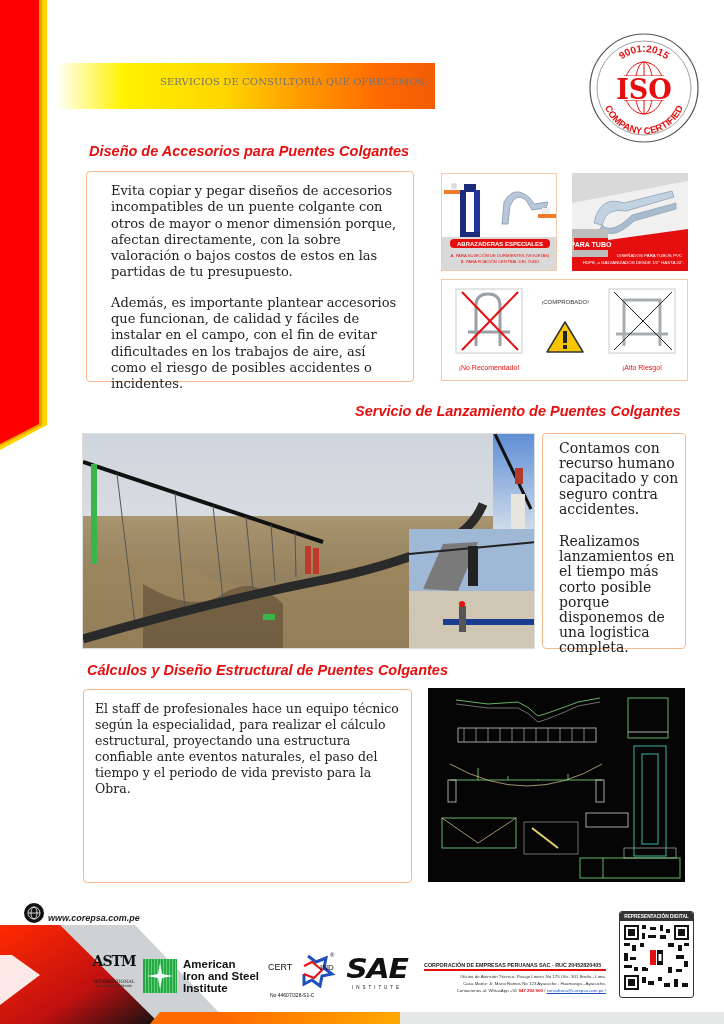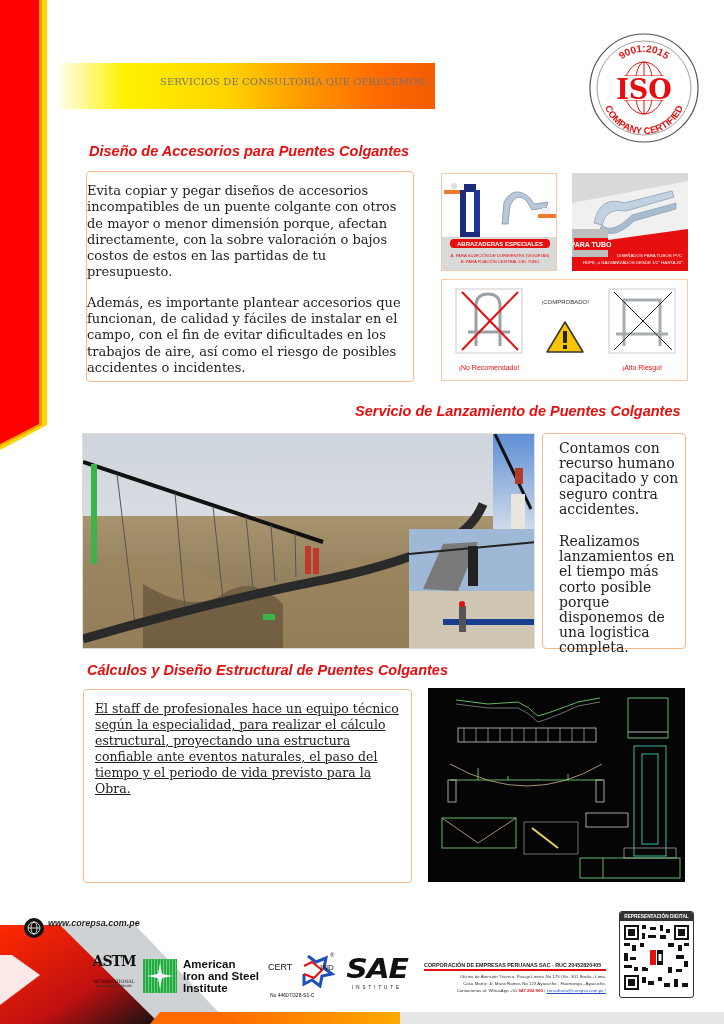--- a/index.html
+++ b/index.html
@@ -55,21 +55,21 @@
       <line x1="36" y1="68" x2="76" y2="68"></line>
       <line x1="56" y1="30" x2="56" y2="82"></line>
     </g>
     <rect x="26" y="44" width="60" height="24" fill="#fff"></rect>
     <text x="56" y="67" text-anchor="middle" font-family="DejaVu Serif, serif" font-weight="bold" font-size="27" fill="#e60f0f" id="iso-main">ISO</text>
     <text font-family="Liberation Sans, sans-serif" font-size="9.5" font-weight="bold" fill="#e60f0f"><textPath href="#isoBot" startOffset="50%" text-anchor="middle" id="iso-bot-tp">COMPANY CERTIFIED</textPath></text>
   </svg>
 </div>
 
 <div class="section-title" style="left:89px; top:143px;">Diseño de Accesorios para Puentes Colgantes</div>
-<div class="textbox" style="left:86px; top:171px; width:328px; height:211px; padding:11px 10px 0 0; font-size:13px; line-height:16.3px;">
+<div class="textbox" style="left:86px; top:171px; width:328px; height:211px; padding:11px 10px 0 24px; font-size:13px; line-height:16.3px;">
   <p>Evita copiar y pegar diseños de accesorios incompatibles de un puente colgante con otros de mayor o menor dimensión porque, afectan directamente, con la sobre valoración o bajos costos de estos en las partidas de tu presupuesto.</p>
   <p>Además, es importante plantear accesorios que funcionan, de calidad y fáciles de instalar en el campo, con el fin de evitar dificultades en los trabajos de aire, así como el riesgo de posibles accidentes o incidentes.</p>
 </div>
 
 <div class="imgbox" style="left:441px; top:173px; width:116px; height:98px; border:1px solid #f8c9a8; background:#fff;">
   <svg width="116" height="98" viewBox="0 0 116 98">
     <rect x="2" y="16" width="20" height="4" fill="#f07a2a"></rect>
     <circle cx="12" cy="12" r="3" fill="#ddd"></circle>
     <g>
       <rect x="22" y="10" width="12" height="8" fill="#1c2a7a"></rect>
@@ -197,21 +197,21 @@
 </div>
 
 <div class="textbox" style="left:542px; top:433px; width:144px; height:216px; padding:7px 6px 0 16px; font-size:14px; line-height:15.2px;">
   <p style="margin-bottom:17px;">Contamos con recurso humano capacitado y con seguro contra accidentes.</p>
   <p>Realizamos lanzamientos en el tiempo más corto posible porque disponemos de una logistica completa.</p>
 </div>
 
 <div class="section-title" style="left:87px; top:662px;">Cálculos y Diseño Estructural de Puentes Colgantes</div>
 
 <div class="textbox" style="left:83px; top:689px; width:329px; height:194px; padding:11px 8px 0 11px; font-size:12.5px; line-height:16px;">
-  <p style="margin-bottom:0;text-decoration:underline;">El staff de profesionales hace un equipo técnico según la especialidad, para realizar el cálculo estructural, proyectando una estructura confiable ante eventos naturales, el paso del tiempo y el periodo de vida previsto para la Obra.</p>
+  <p style="margin-bottom:0;">El staff de profesionales hace un equipo técnico según la especialidad, para realizar el cálculo estructural, proyectando una estructura confiable ante eventos naturales, el paso del tiempo y el periodo de vida previsto para la Obra.</p>
 </div>
 
 <div class="imgbox" style="left:428px; top:688px; width:257px; height:194px; background:#050505;">
   <svg width="257" height="194" viewBox="0 0 257 194" fill="none" stroke-width="0.8">
     <path d="M28 12 L60 16 L90 14 Q100 18 110 28 Q124 24 150 14 L172 10" stroke="#7ee07e"></path>
     <path d="M28 16 L60 20 L90 20 Q100 24 110 34 Q124 30 150 18 L172 14" stroke="#8a8a8a"></path>
     <rect x="30" y="40" width="138" height="14" stroke="#cccccc"></rect>
     <g stroke="#9b9b9b">
       <line x1="36" y1="40" x2="36" y2="54"></line>
         <line x1="48" y1="40" x2="48" y2="54"></line>
@@ -263,21 +263,21 @@
     </linearGradient>
   </defs>
   <polygon points="0,10 135,10 230,109 0,109" fill="#cfd2d4"></polygon>
   <polygon points="0,10 60,10 160,109 0,109" fill="url(#fgRed)"></polygon>
   <polygon points="0,40 12,40 40,60 0,90" fill="#fff" opacity="0.9"></polygon>
   <polygon points="160,97 350,97 360,109 150,109" fill="#ff6a00"></polygon>
   <polygon points="220,97 400,97 420,109 240,109" fill="url(#fgOr)"></polygon>
   <rect x="400" y="97" width="324" height="12" fill="#e6e8e8"></rect>
 </svg>
 
-<div style="position:absolute; left:24px; top:903px; display:flex; align-items:flex-start;margin-top:15px;">
+<div style="position:absolute; left:24px; top:903px; display:flex; align-items:flex-end;">
   <span style="width:20px; height:20px; border-radius:50%; background:#111; display:inline-block; position:relative;">
     <svg width="20" height="20" viewBox="0 0 20 20" style="position:absolute; left:0; top:0;">
         <circle cx="10" cy="10" r="6" stroke="#fff" stroke-width="0.8" fill="none"></circle>
         <ellipse cx="10" cy="10" rx="3" ry="6" stroke="#fff" stroke-width="0.8" fill="none"></ellipse>
         <line x1="4" y1="10" x2="16" y2="10" stroke="#fff" stroke-width="0.8"></line>
       </svg>
   </span>
   <span style="margin-left:4px; font-size:9px; font-weight:bold; font-style:italic; color:#222;">www.corepsa.com.pe</span>
 </div>
 

